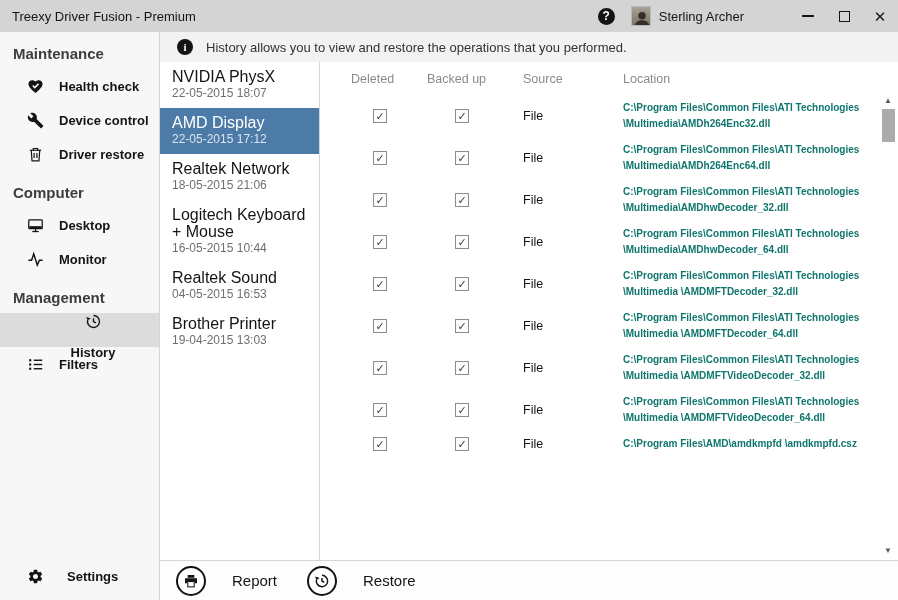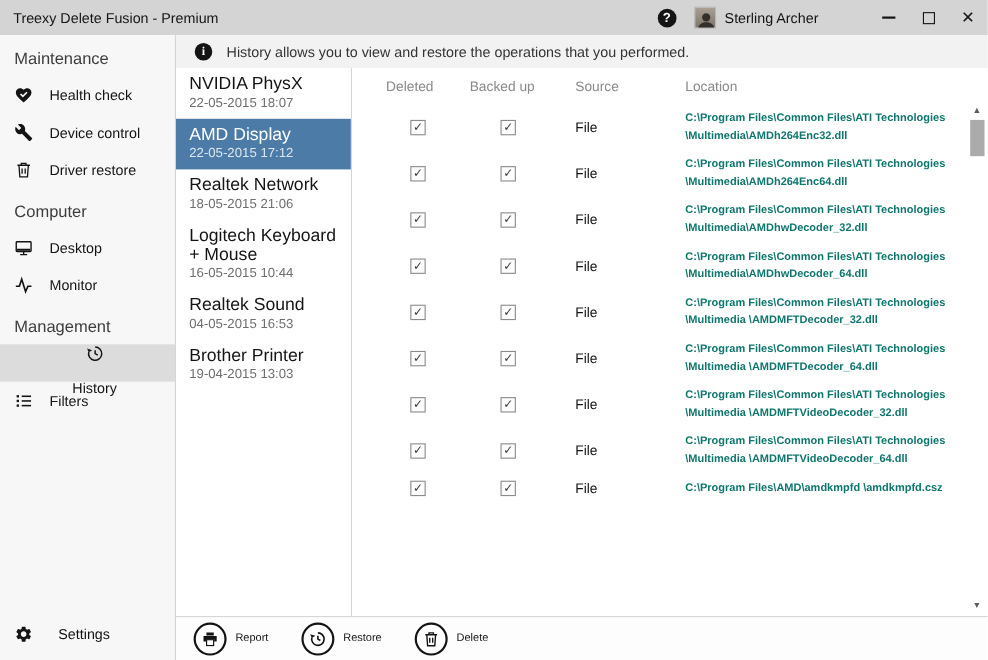--- a/index.html
+++ b/index.html
@@ -19,23 +19,23 @@
   .username { font-size:13px; color:#141414; margin-right:46px; }
   .win-btn { width:36px; height:100%; display:flex; align-items:center; justify-content:center; cursor:default; }
   .glyph-min { width:12px; height:1.5px; background:#141414; }
   .glyph-max { width:11px; height:11px; border:1.5px solid #141414; }
   .glyph-close { font-size:15px; color:#141414; line-height:1; }
 
   
   .body { flex:1; display:flex; min-height:0; }
 
   
-  .sidebar { width:160px; flex:none; background:#f7f7f7; border-right:1px solid #d5d5d5; position:relative; }
+  .sidebar { width:160px; flex:none; background:#f7f7f7; border-right:1px solid #d5d5d5; position:relative;font-weight:bold; }
   .side-header { font-size:15px; color:#3d3d3d; padding:13px 0 7px 13px; }
-  .side-item { display:flex; align-items:center; height:34px; padding-left:13px; gap:15px; font-size:13px; color:#141414; cursor:default; }
+  .side-item { display:flex; align-items:center; height:34px; padding-left:27px; gap:15px; font-size:13px; color:#141414; cursor:default; }
   .side-item.selected { background:#dcdcdc;flex-direction:column; }
   .side-item svg { width:17px; height:17px; flex:none; }
   .settings-item { position:absolute; bottom:7px; left:0; right:0;gap:23px; }
 
   
   .content { flex:1; display:flex; flex-direction:column; min-width:0; }
   .infobar { height:30px; flex:none; background:#f2f2f2; display:flex; align-items:center; padding-left:17px; gap:13px;
     font-size:13px; color:#333; }
   .info-icon { width:16px; height:16px; flex:none; border-radius:50%; background:#141414; color:#fff; font-size:11px;
     font-weight:bold; font-family:"Liberation Serif", serif; display:flex; align-items:center; justify-content:center; }
@@ -74,29 +74,29 @@
   .sb-thumb { width:13px; height:33px; background:#ababab; margin-top:3px; }
   .sb-down { margin-top:auto; }
 
   
   .toolbar { height:40px; flex:none; border-top:1px solid #d6d6d6; background:#fdfdfd; display:flex; align-items:center;
     padding-left:16px; gap:30px; }
   .tool-btn { display:flex; align-items:center; gap:8px; cursor:default; }
   .tool-circle { width:30px; height:30px; border-radius:50%; border:2px solid #141414; display:flex;
     align-items:center; justify-content:center; background:#fff; }
   .tool-circle svg { width:16px; height:16px; }
-  .tool-label { font-size:10px; color:#141414; }
+  .tool-label { font-size:15px; color:#141414;margin-left:18px; }
 </style>
 </head>
 <body>
 
 <div class="window">
 
   <div class="titlebar">
-    <span class="title">Treexy Delete Fusion - Premium</span>
+    <span class="title">Treexy Driver Fusion - Premium</span>
     <div class="titlebar-right">
       <span class="help-icon">?</span>
       <span class="avatar">
         <svg width="18" height="18" viewBox="0 0 24 24">
             <circle cx="12" cy="9" r="5" fill="#33302b"></circle>
             <path d="M2 24c0-6 4.5-9 10-9s10 3 10 9z" fill="#33302b"></path>
           </svg>
       </span>
       <span class="username">Sterling Archer</span>
       <span class="win-btn">
@@ -380,27 +380,16 @@
         <div class="tool-btn">
           <span class="tool-circle">
             <svg viewBox="0 0 24 24" fill="none" stroke="#141414" stroke-width="2.2">
                 <path d="M12 3.5a8.5 8.5 0 1 1-8.2 6.2"></path>
                 <path d="M1.4 5.3 3.8 10.5 8.6 7.5z" fill="#141414" stroke="none"></path>
                 <path d="M12 7.5V12l3.4 2"></path>
               </svg>
           </span>
           <span class="tool-label">Restore</span>
         </div>
-        <div class="tool-btn">
-          <span class="tool-circle">
-            <svg viewBox="0 0 24 24" fill="none" stroke="#141414" stroke-width="1.9">
-                <path d="M4 6h16"></path>
-                <path d="M9 6V3.5h6V6"></path>
-                <path d="M6 6l1.1 15h9.8L18 6"></path>
-                <path d="M10 10v7M14 10v7"></path>
-              </svg>
-          </span>
-          <span class="tool-label">Delete</span>
-        </div>
       </div>
     </div>
   </div>
 </div>
 
 </body></html>

